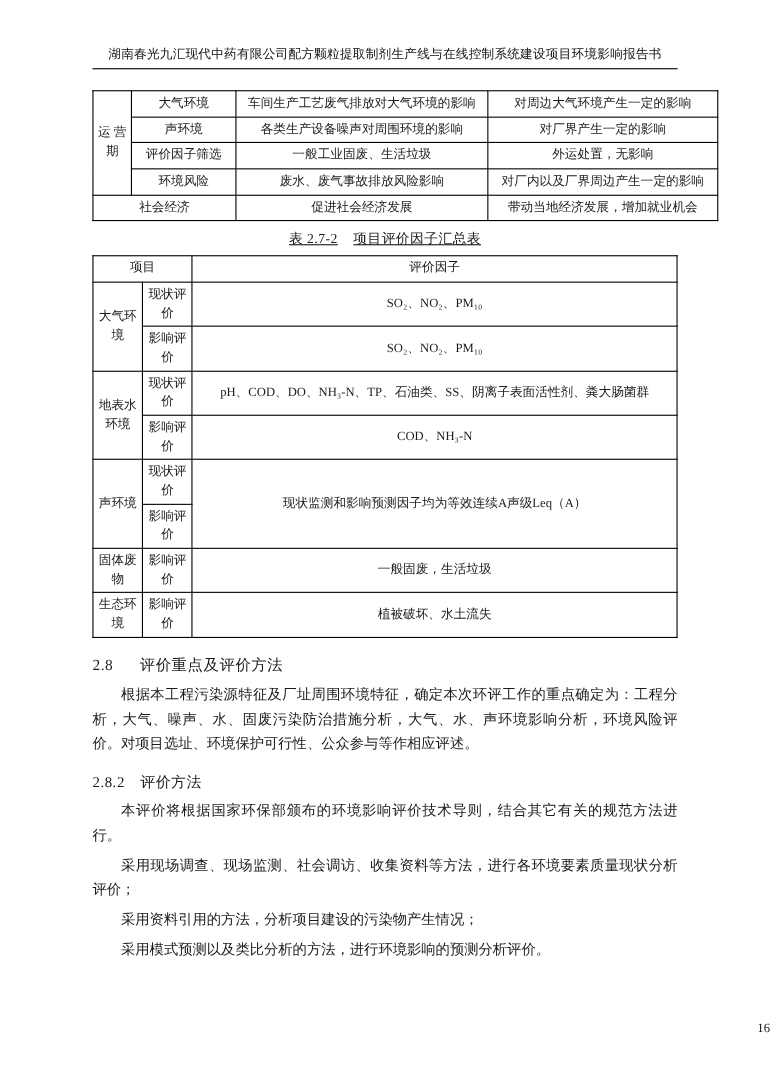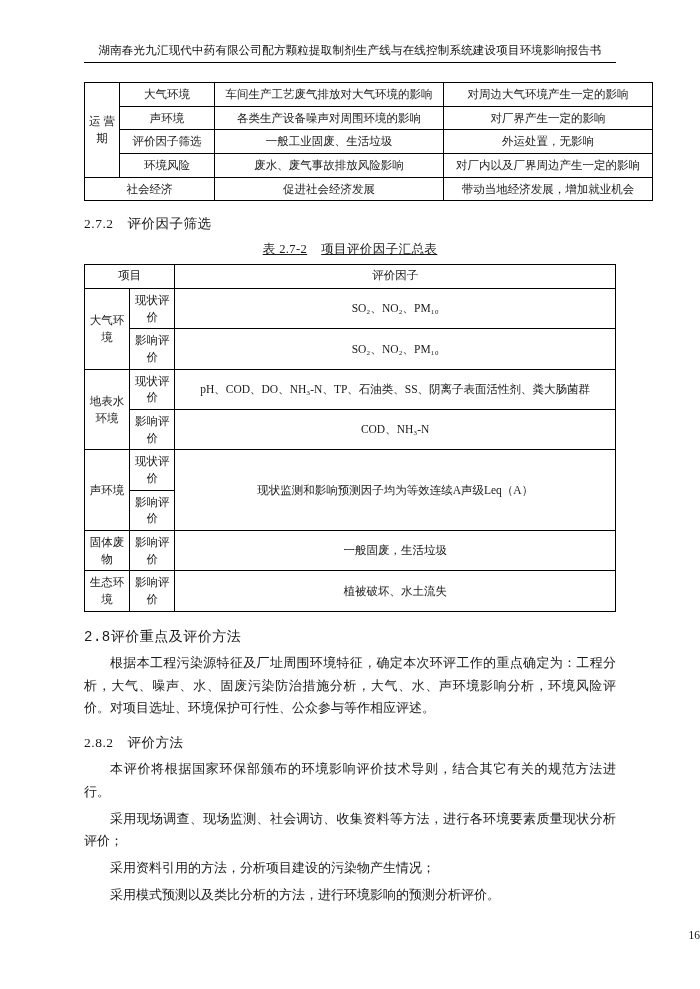--- a/index.html
+++ b/index.html
@@ -78,22 +78,21 @@
   h3.sec .num {
     margin-right: 14px;
   }
   h2.sec-main {
     font-size: 14px;
     font-weight: normal;
     margin: 16px 0 6px 0;
     letter-spacing: 0.5px;
   }
   h2.sec-main .num {
-    margin-right: 0;
-    font-family: Liberation Mono, monospace;
+    margin-right: 24px;
   }
   .tbl-caption {
     text-align: center;
     font-size: 12.5px;
     margin: 8px 0 6px 0;
     letter-spacing: 0.4px;
     text-decoration: underline;
   }
   .tbl-caption .cap-num {
     margin-right: 14px;
@@ -165,23 +164,20 @@
           <td class="c-eval">对厂内以及厂界周边产生一定的影响</td>
         </tr>
         <tr>
           <td class="c-factor" colspan="2">社会经济</td>
           <td class="c-desc">促进社会经济发展</td>
           <td class="c-eval">带动当地经济发展，增加就业机会</td>
         </tr>
       </tbody>
     </table>
 
-    <h3 class="sec">
-      <span class="num">2.7.2</span><span>评价因子筛选</span>
-    </h3>
 
     <div class="tbl-caption">
       <span class="cap-num">表 2.7-2</span><span>项目评价因子汇总表</span>
     </div>
 
     <table class="doc-table tbl2">
       <tbody>
         <tr>
           <td class="c-item hdr" colspan="2">项目</td>
           <td class="c-content hdr">评价因子</td>

